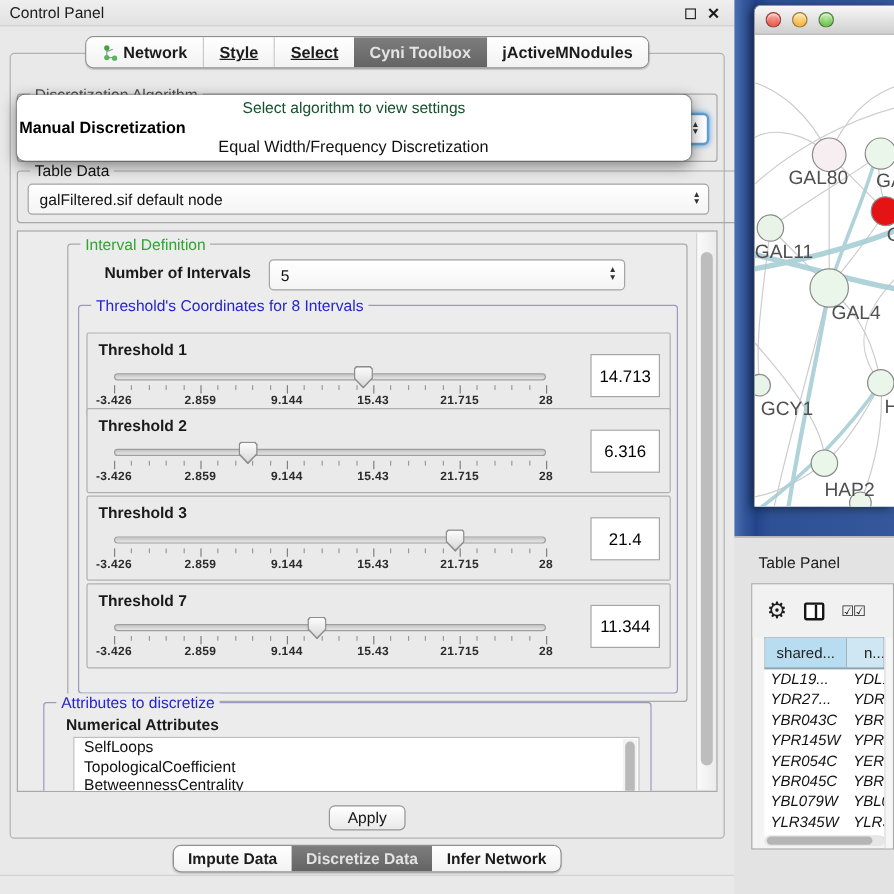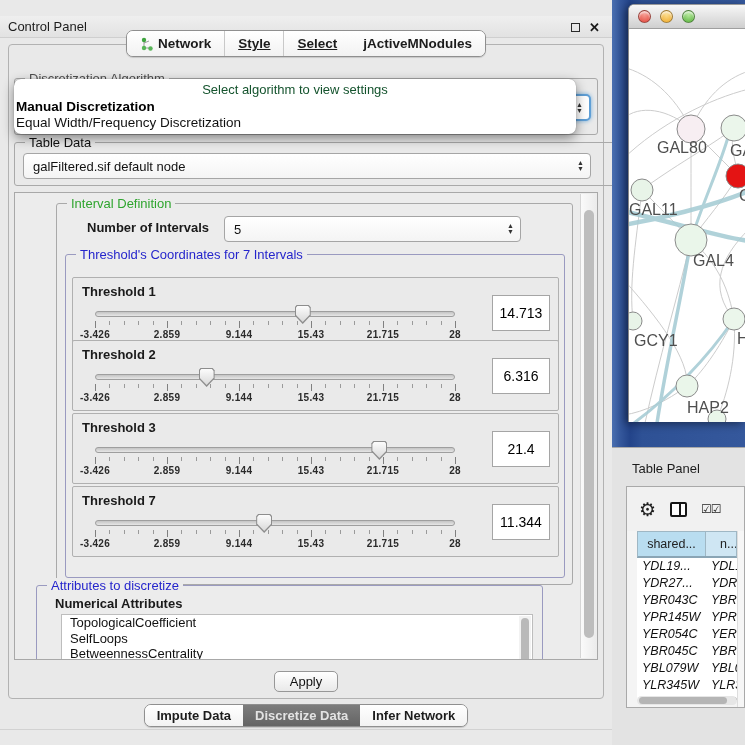--- a/index.html
+++ b/index.html
@@ -1,21 +1,21 @@
 <!DOCTYPE html>
 <html><head>
 <meta charset="utf-8">
 <style>
   * { box-sizing: border-box; margin: 0; padding: 0; }
   html,body { width:745px; height:745px; overflow:hidden; }
   body { font-family:"Liberation Sans", sans-serif; background:#e9e9e9; position:relative; color:#1a1a1a; }
 
   
   .cp { position:absolute; left:0; top:0; width:612px; height:745px; background:#e9e9e9; }
-  .cp-titlebar { position:absolute; left:0; top:16px; width:612px; height:22px;
+  .cp-titlebar { position:absolute; left:0; top:0; width:612px; height:22px;
     background:linear-gradient(#efefef,#e2e2e2); border-bottom:1px solid #cfcfcf;
     font-size:13px; color:#1c1c1c; line-height:22px; padding-left:8px; }
   .tb-icons { position:absolute; right:12px; top:0; height:22px; display:flex; align-items:center; gap:9px; }
   .float-ic { width:9px; height:9px; border:1.5px solid #2a2a2a; background:transparent; }
   .close-ic { font-size:13px; font-weight:bold; color:#1a1a1a; line-height:1; }
 
   
   .tabbar { position:absolute; left:0; top:30px; width:612px; display:flex; justify-content:center; z-index:5; }
   .tabbar-inner { display:flex; border:1px solid #8f8f8f; border-radius:7px; overflow:hidden;
     background:#fdfdfd; height:27px; box-shadow:0 1px 1px rgba(0,0,0,.15); }
@@ -47,21 +47,21 @@
     border-radius:4px; font-size:13px; display:flex; align-items:center; padding-left:9px; color:#111; }
   .combo .stepper { position:absolute; right:6px; top:0; height:100%; display:flex; flex-direction:column;
     justify-content:center; font-size:7px; color:#333; line-height:0.9; text-align:center; }
   .combo-tabledata { left:8px; top:10px; width:568px; height:26px; }
 
   
   .popup { position:absolute; left:14px; top:79px; width:562px; min-height:55px; background:#fff;
     border-radius:7px; box-shadow:0 4px 12px rgba(0,0,0,.45), 0 0 1px rgba(0,0,0,.4); z-index:20; padding-bottom:2px; }
   .popup-hint { text-align:center; color:#14532d; font-size:13px; padding-top:3px; }
   .popup-opt-bold { font-weight:bold; font-size:13.5px; color:#000; padding:2px 3px 0 2px; }
-  .popup-opt { font-size:13.5px; color:#111; padding:1px 3px 0 2px; }
+  .popup-opt { font-size:13.5px; color:#111; padding:1px 3px 0 2px;text-align:center; }
 
   
   .scrollpane { position:absolute; left:14px; top:192px; width:584px; height:468px;
     border:1px solid #a8a8a8; background:#ececec; overflow:hidden; }
   .vscroll { position:absolute; right:1px; top:1px; bottom:1px; width:16px;
     background:linear-gradient(90deg,#fafafa,#ececec); border-left:1px solid #d5d5d5; }
   .vscroll .vthumb { position:absolute; left:3px; top:16px; width:10px; height:428px;
     background:#bdbdbd; border-radius:6px; }
 
   .grp-interval { left:41px; top:10px; width:517px; height:382px; background:#ececec; }
@@ -171,20 +171,23 @@
             <circle cx="10.5" cy="11.5" r="2.2" fill="#58b558"></circle>
         </svg>
         <span>Network</span>
       </div>
       <div class="tab sep">
           <span>Style</span>
         </div>
       <div class="tab sep">
           <span>Select</span>
         </div>
+      <div class="tab selected">
+          <span>Cyni Toolbox</span>
+        </div>
       <div class="tab">
           <span>jActiveMNodules</span>
         </div>
     </div>
   </div>
 
   <div class="grp grp-algo">
     <span class="grp-label lbl-dim">Discretization Algorithm</span>
     <div class="combo-focused">
       <span class="stepper combo-stepper" style="position:absolute;right:6px;top:50%;transform:translateY(-50%);font-size:7px;line-height:.9;color:#333;">▲<br>▼</span>
@@ -207,21 +210,21 @@
 
   <div class="scrollpane">
     <div class="grp grp-interval">
       <span class="grp-label lbl-green">Interval Definition</span>
       <span class="ni-label">Number of Intervals</span>
       <div class="combo combo-ni">
         <span>5</span>
         <span class="stepper">▲<br>▼</span>
       </div>
       <div class="grp grp-thr">
-        <span class="grp-label lbl-blue">Threshold's Coordinates for 7 Intervals</span>
+        <span class="grp-label lbl-blue">Threshold's Coordinates for 8 Intervals</span>
         <div id="thr-container">
             <div class="thr-box" style="top: 22px; text-align: right;">
               <div class="thr-label">Threshold 1</div>
               <div class="thr-track"></div>
               <div class="thr-thumb" style="left: 221.72px;"></div>
               <div class="thr-ticks">
                 <i class="major" style="left: 0%;"></i>
                 <i style="left: 4%;"></i>
                 <i style="left: 8%;"></i>
                 <i style="left: 12%;"></i>
@@ -386,22 +389,22 @@
             </div>
           </div>
       </div>
     </div>
 
     <div class="grp grp-attrs">
       <span class="grp-label lbl-blue">Attributes to discretize</span>
       <span class="attrs-header">Numerical Attributes</span>
       <div class="attrs-list">
         <div id="attrs-items">
+            <div class="item">SelfLoops</div>
             <div class="item">TopologicalCoefficient</div>
-            <div class="item">SelfLoops</div>
             <div class="item">BetweennessCentrality</div>
           </div>
         <div class="lscroll">
             <div class="lthumb"></div>
           </div>
       </div>
     </div>
 
     <div class="vscroll">
         <div class="vthumb"></div>

